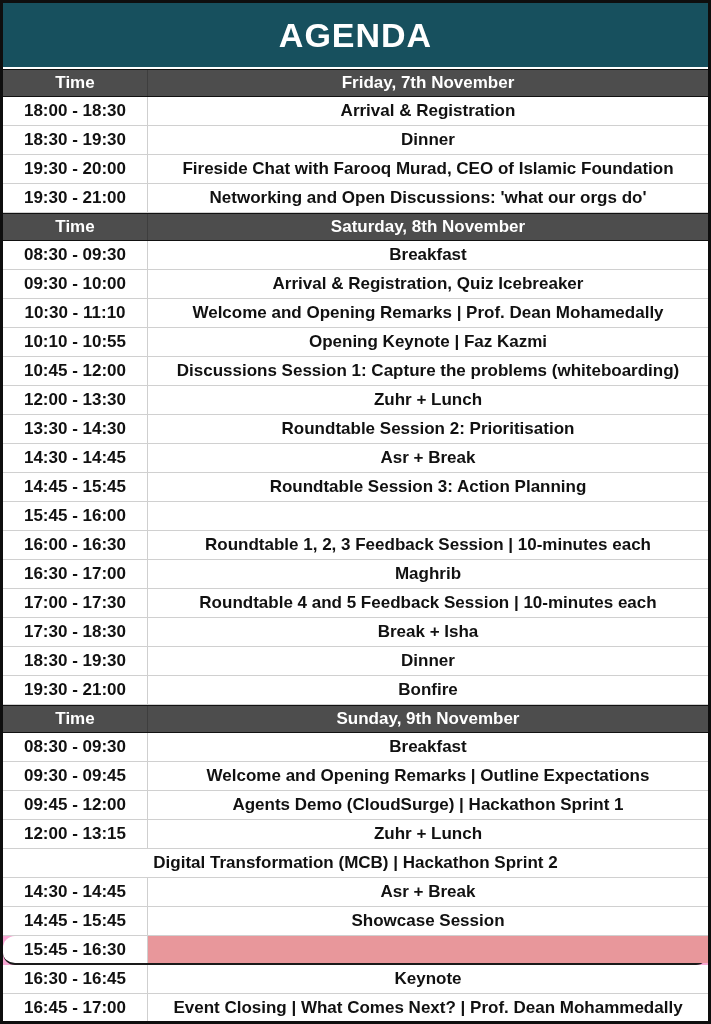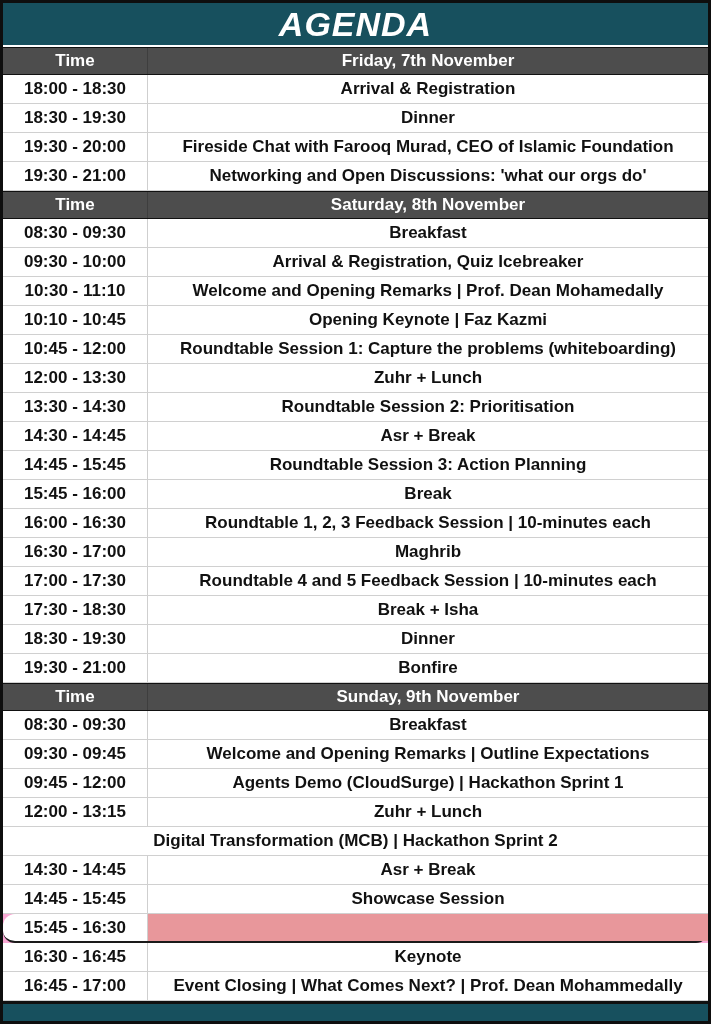--- a/index.html
+++ b/index.html
@@ -11,29 +11,28 @@
   .page {
     position: relative;
     width: 711px;
     height: 1024px;
     box-sizing: border-box;
     border: 3px solid #0e0e0e;
     background: #17505E;
     overflow: hidden;
   }
   .title-band {
-    height: 42px;
+    height: 64px;
     display: flex;
     align-items: center;
     justify-content: center;
     color: #ffffff;
     font-size: 34px;
     font-weight: bold;
     letter-spacing: 1px;
-    font-style: italic;
   }
   .agenda-table {
     background: #f9a8d4;
     border-top: 2px solid #ffffff;
     border-bottom: 3px solid #111111;
   }
   .row {
     display: flex;
     height: 29px;
     box-sizing: border-box;
@@ -118,46 +117,45 @@
       </div>
       <div class="row">
         <div class="cell time-cell">09:30 - 10:00</div>
         <div class="cell event-cell">Arrival &amp; Registration, Quiz Icebreaker</div>
       </div>
       <div class="row">
         <div class="cell time-cell">10:30 - 11:10</div>
         <div class="cell event-cell">Welcome and Opening Remarks | Prof. Dean Mohamedally</div>
       </div>
       <div class="row">
-        <div class="cell time-cell">10:10 - 10:45</div>
+        <div class="cell time-cell">10:10 - 10:55</div>
         <div class="cell event-cell">Opening Keynote | Faz Kazmi</div>
       </div>
       <div class="row">
         <div class="cell time-cell">10:45 - 12:00</div>
-        <div class="cell event-cell">Roundtable Session 1: Capture the problems (whiteboarding)</div>
+        <div class="cell event-cell">Discussions Session 1: Capture the problems (whiteboarding)</div>
       </div>
       <div class="row">
         <div class="cell time-cell">12:00 - 13:30</div>
         <div class="cell event-cell">Zuhr + Lunch</div>
       </div>
       <div class="row">
         <div class="cell time-cell">13:30 - 14:30</div>
         <div class="cell event-cell">Roundtable Session 2: Prioritisation</div>
       </div>
       <div class="row">
         <div class="cell time-cell">14:30 - 14:45</div>
         <div class="cell event-cell">Asr + Break</div>
       </div>
       <div class="row">
         <div class="cell time-cell">14:45 - 15:45</div>
         <div class="cell event-cell">Roundtable Session 3: Action Planning</div>
       </div>
       <div class="row">
         <div class="cell time-cell">15:45 - 16:00</div>
-        <div class="cell event-cell">Break</div>
       </div>
       <div class="row">
         <div class="cell time-cell">16:00 - 16:30</div>
         <div class="cell event-cell">Roundtable 1, 2, 3 Feedback Session | 10-minutes each</div>
       </div>
       <div class="row">
         <div class="cell time-cell">16:30 - 17:00</div>
         <div class="cell event-cell">Maghrib</div>
       </div>
       <div class="row">

